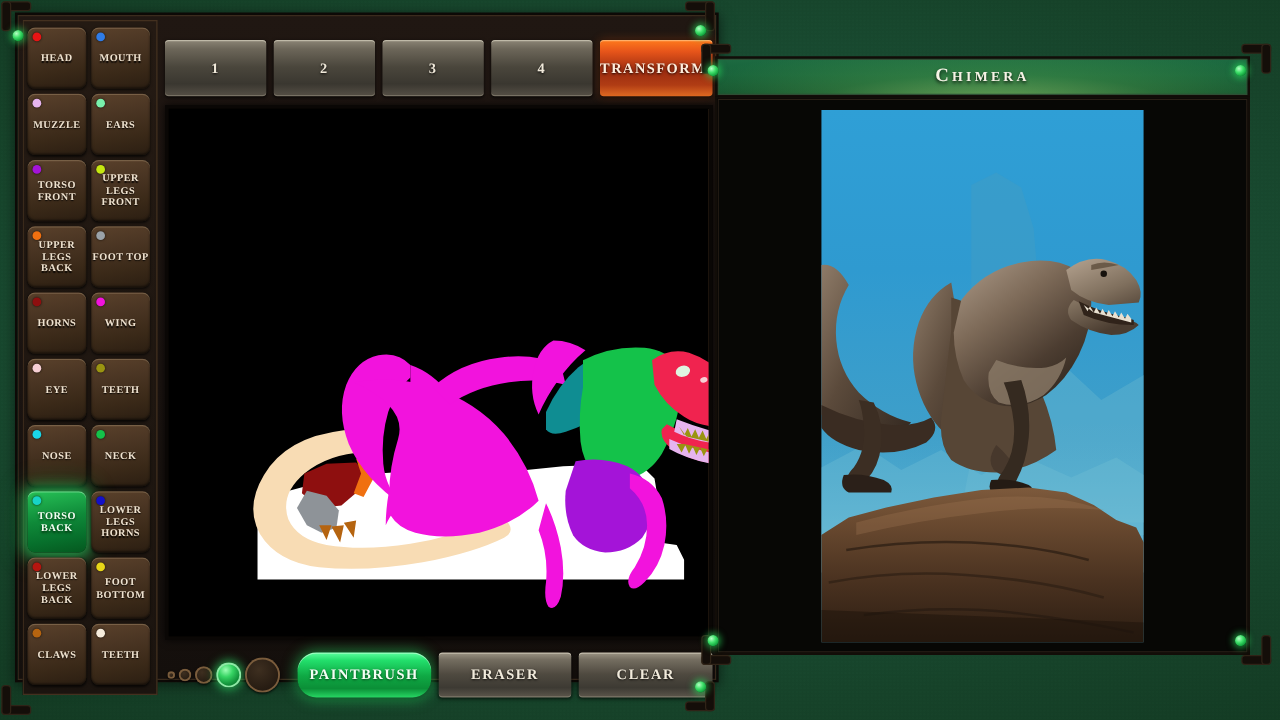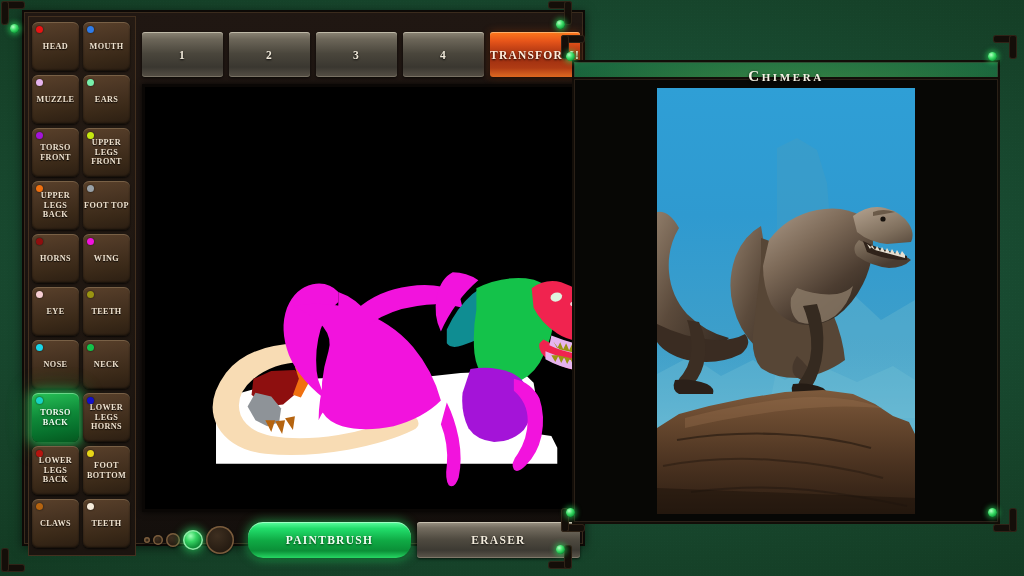--- a/index.html
+++ b/index.html
@@ -32,21 +32,21 @@
   .bracket .v { width: 6px; height: 22px; border-radius: 2px;}
   .led {
     position: absolute; width: 9px; height: 9px; border-radius: 50%;
     background: radial-gradient(circle at 35% 32%, #b6ffc4 0%, #3fe06a 38%, #13a33e 70%, #0a5d23 100%);
     box-shadow: 0 0 5px 2px rgba(40,230,95,.55);
     z-index: 41;
   }
 
   
   #left-panel {
-    position: absolute; left: 22px; top: 10px; width: 563px; height: 536px;
+    position: absolute; left: 12px; top: 10px; width: 563px; height: 536px;
     background:
       linear-gradient(180deg,#201712 0%, #1a1310 55%, #140f0c 100%);
     border: 2px solid #0d0906;
     box-shadow: inset 0 0 0 1px #3a2b1d, 0 2px 10px rgba(0,0,0,.55);
     z-index: 10;
   }
 
   
   #sidebar {
     position: absolute; left: 4px; top: 4px; width: 108px; height: 540px;
@@ -153,21 +153,21 @@
                 0 1px 3px rgba(0,0,0,.6);
     color: #f3fff4; text-shadow: 0 1px 2px rgba(0,50,15,.9); border-radius: 15px;
   }
 
   
   #right-panel {
     position: absolute; left: 572px; top: 44px; width: 428px; height: 480px;
     z-index: 10;
   }
   #title-banner {
-    position: absolute; left: 0; top: 16px; width: 100%; height: 33px;
+    position: absolute; left: 0; top: 1px; width: 100%; height: 33px;
     background:
       radial-gradient(ellipse 420px 70px at 52% 125%, rgba(190,245,130,.55) 0%, rgba(120,200,90,.25) 34%, rgba(20,90,55,0) 66%),
       linear-gradient(180deg,#1d6b41 0%, #16613a 45%, #0e4a2b 100%);
     border: 2px solid #120d08;
     box-shadow: inset 0 0 0 1px #2e4e34;
     display: flex; align-items: center; justify-content: center;
     overflow: hidden;
   }
   #title-banner .ttl {
     color: #f6f3e6; font-size: 15px; letter-spacing: 2.6px;
@@ -359,20 +359,21 @@
     <div id="bottom-toolbar">
       <div id="brush-sizes">
           <div class="bsize" style="width: 6px; height: 6px;"></div>
           <div class="bsize" style="width: 10px; height: 10px;"></div>
           <div class="bsize" style="width: 14px; height: 14px;"></div>
           <div class="bsize active" style="width: 20px; height: 20px;"></div>
           <div class="bsize" style="width: 28px; height: 28px;"></div>
         </div>
     <div class="draw-btn active">PAINTBRUSH</div>
         <div class="draw-btn">ERASER</div>
+        <div class="draw-btn">CLEAR</div>
       </div>
   </div>
 
   <div id="right-panel">
     <div id="title-banner">
       <span class="ttl">Chimera</span>
     </div>
     <div id="result-frame">
       <svg id="result-img" viewBox="0 0 258 426" preserveAspectRatio="none">
         <defs>

